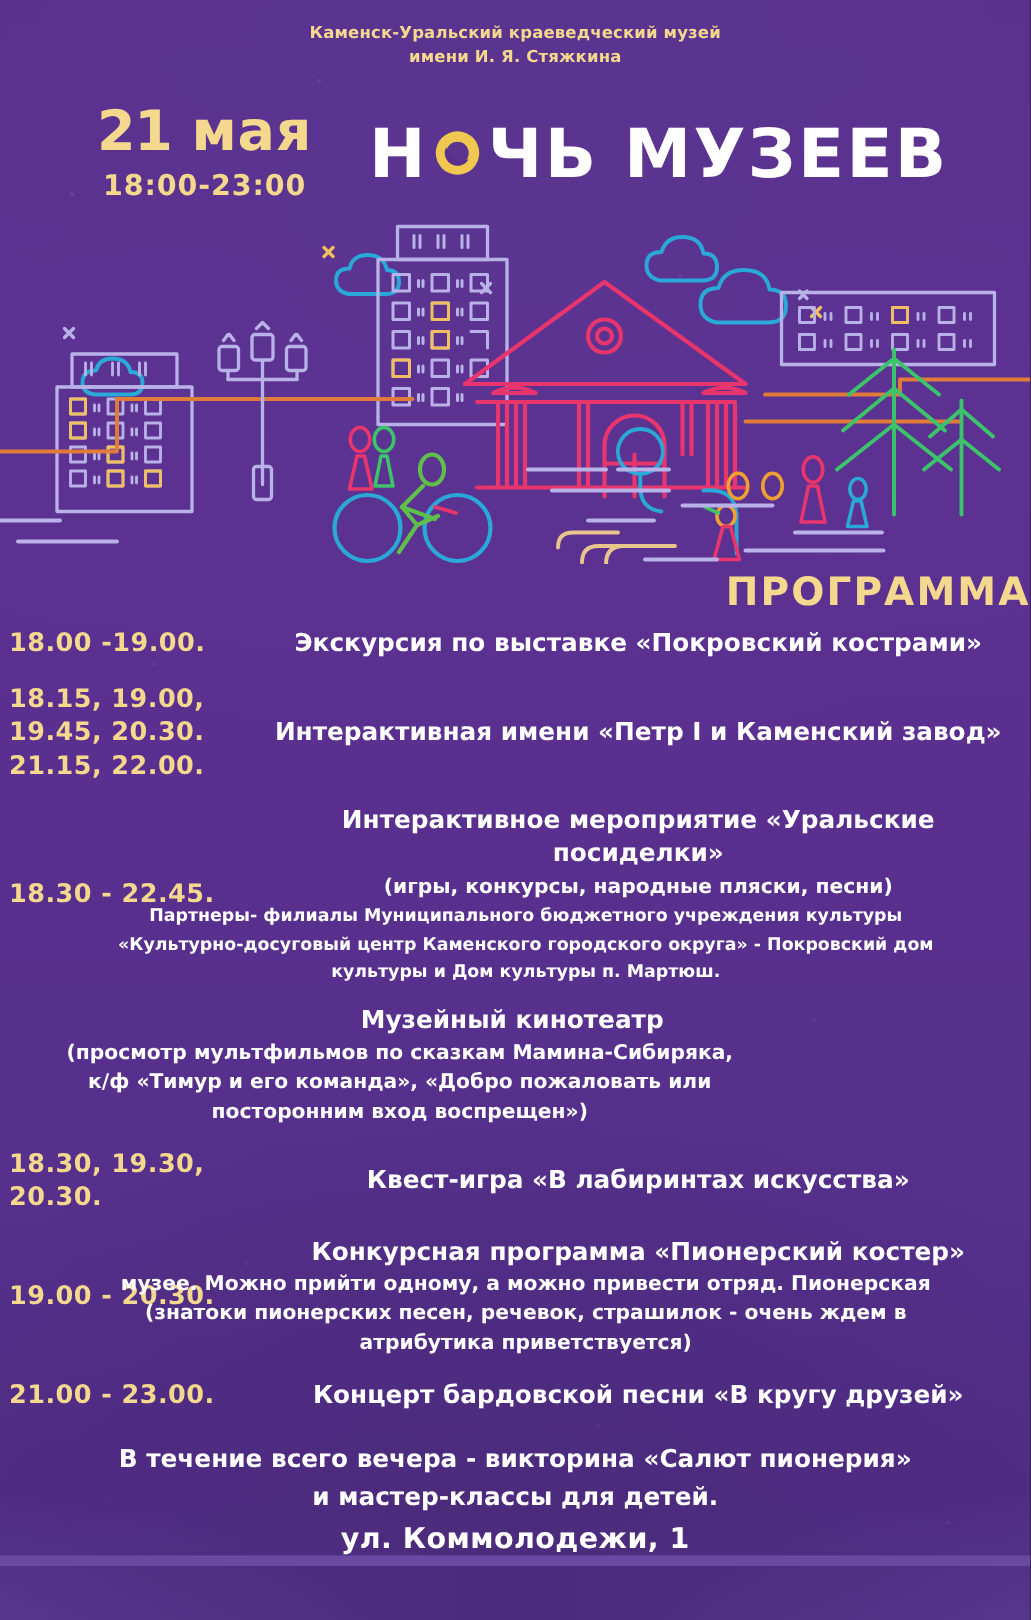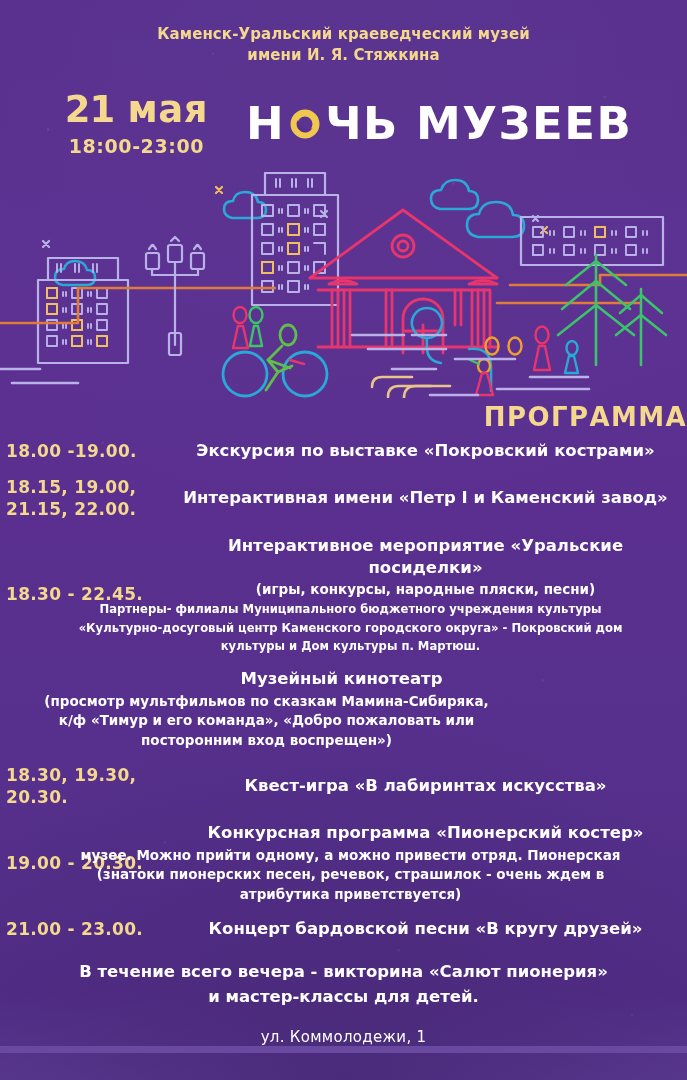--- a/index.html
+++ b/index.html
@@ -41,24 +41,24 @@
       radial-gradient(circle at 58% 88%, rgba(255,255,255,.3) 0 1px, transparent 1.6px),
       radial-gradient(circle at 92% 94%, rgba(255,255,255,.3) 0 1px, transparent 1.6px);
     background-repeat: no-repeat;
   }
   #poster > * { position: relative; z-index: 2; }
 
   
   .museum-name {
     text-align: center;
     color: #f3d88e;
-    font-size: 15px;
+    font-size: 11px;
     font-weight: bold;
     line-height: 1.42;
-    padding-top: 24px;
+    padding-top: 14px;
     letter-spacing: .1px;
   }
   .museum-name .ln { display: block; }
 
   .titlebar {
     display: flex;
     align-items: center;
     justify-content: center;
     gap: 38px;
     margin-top: 24px;
@@ -157,24 +157,24 @@
     margin-top: 20px;
     padding: 0 26px;
   }
   .footer .f1 {
     font-size: 16.5px;
     font-weight: bold;
     line-height: 1.5;
     color: #fff;
   }
   .footer .addr {
-    font-size: 15px;
-    font-weight: normal;
+    font-size: 19px;
+    font-weight: bold;
     color: #fff;
-    margin-top: 18px;
+    margin-top: 4px;
     letter-spacing: .3px;
   }
   .bottom-strip {
     position: absolute;
     left: 0; right: 0; bottom: 0;
     height: 7px;
     background: #6a4aa0;
     z-index: 3;
   }
 </style>
@@ -452,20 +452,21 @@
         <div>18.00 -19.00.</div>
       </div>
       <div class="desc">
         <span>Экскурсия по выставке «Покровский кострами»</span>
       </div>
     </div>
 
     <div class="row">
       <div class="time">
         <div>18.15, 19.00,</div>
+        <div>19.45, 20.30.</div>
         <div>21.15, 22.00.</div>
       </div>
       <div class="desc">
         <span>Интерактивная имени «Петр I и Каменский завод»</span>
       </div>
     </div>
 
     <div class="row">
       <div class="time">
         <div>18.30 - 22.45.</div>

